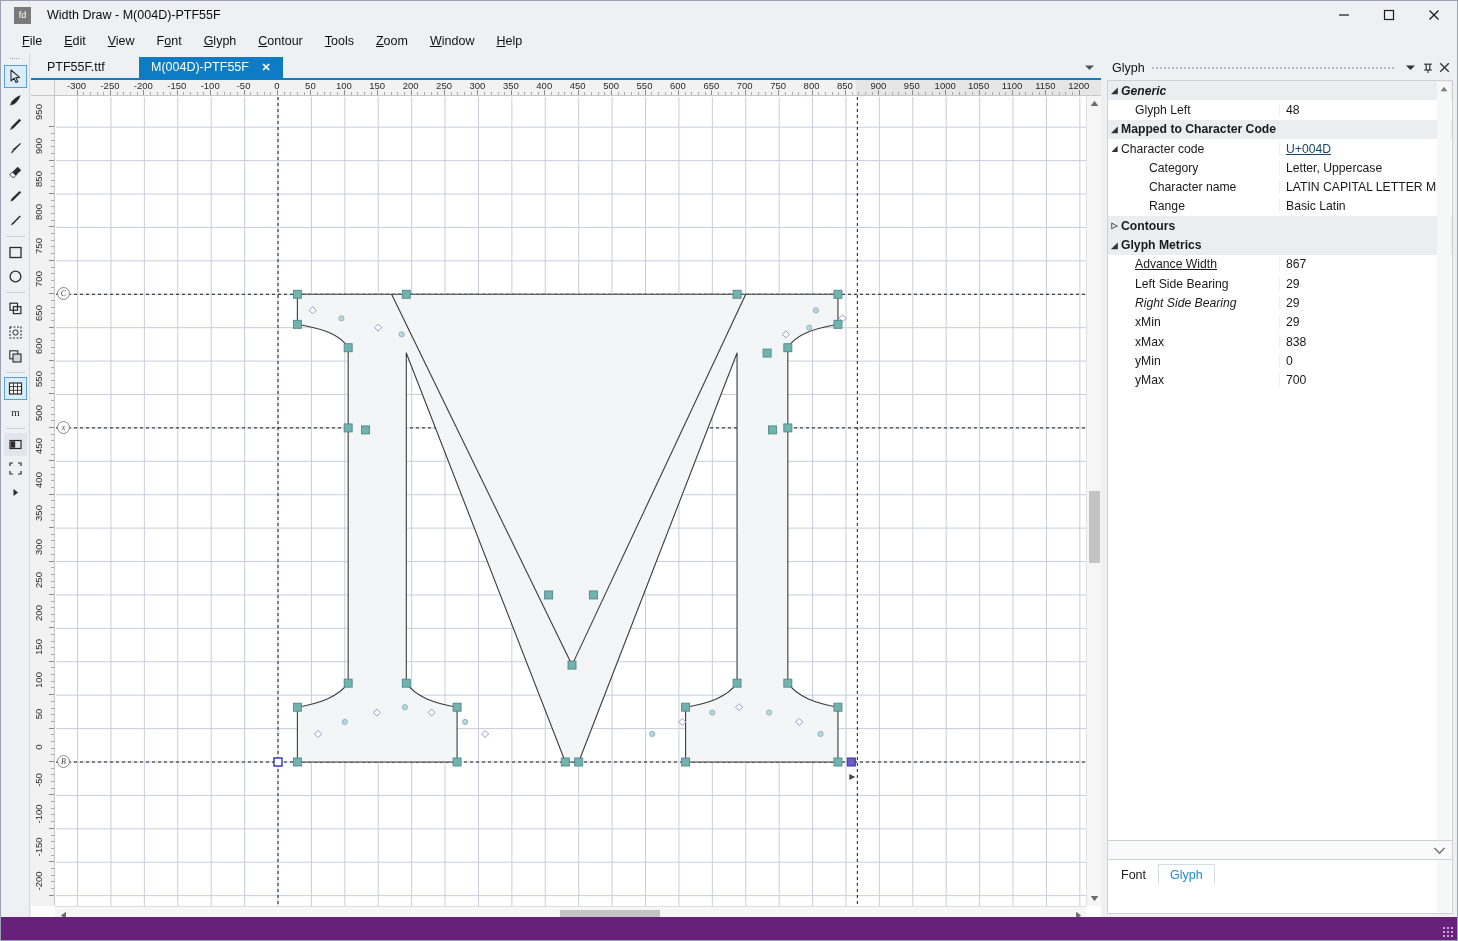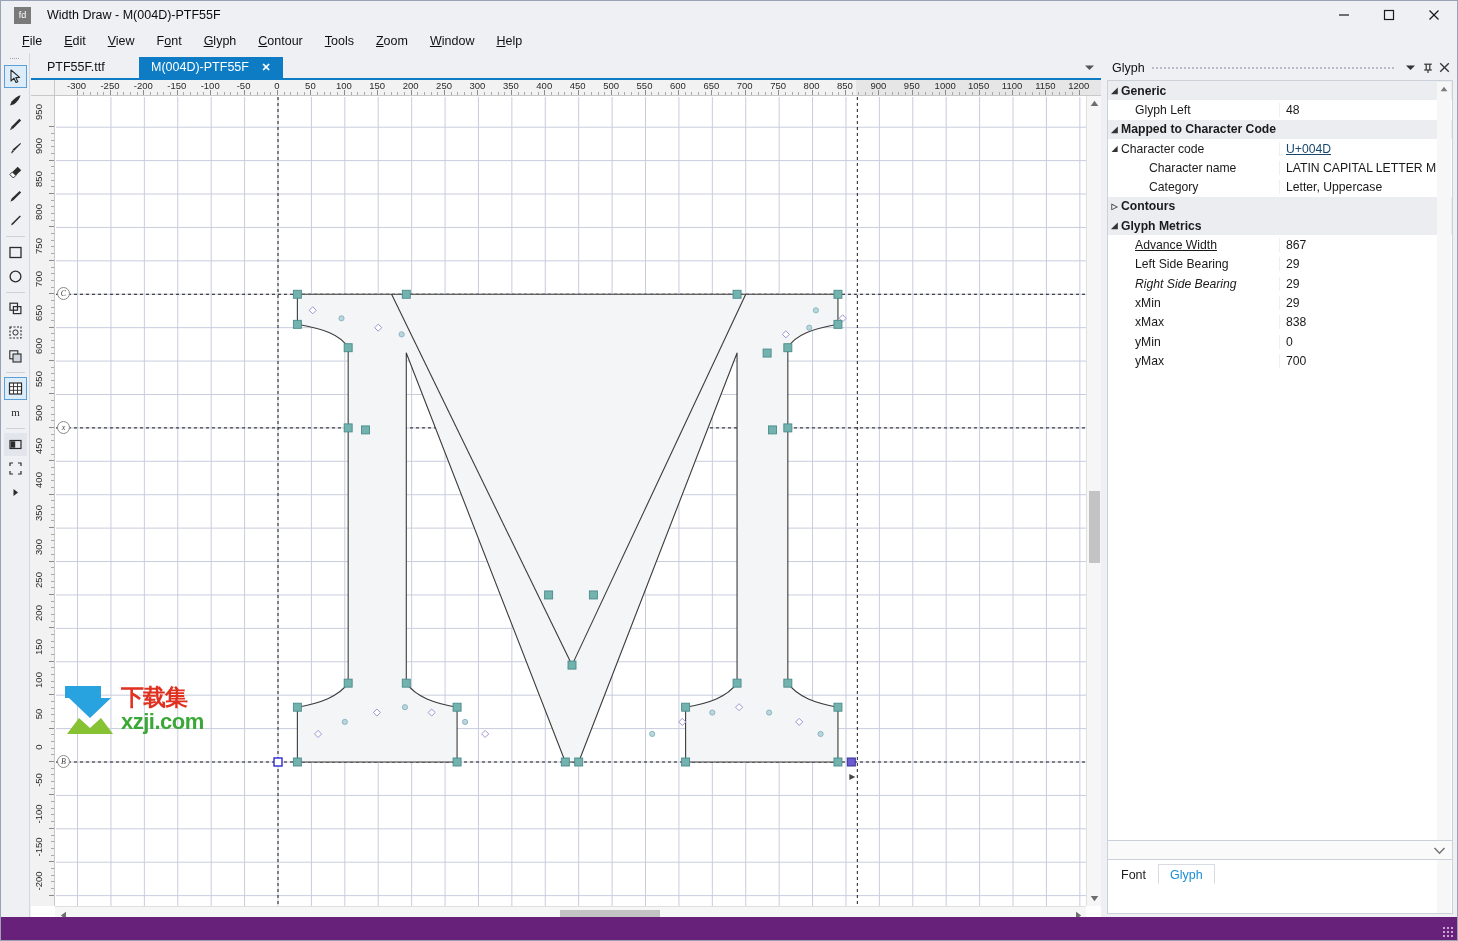--- a/index.html
+++ b/index.html
@@ -873,28 +873,20 @@
             <rect x="625.6020000000001" y="661" width="8" height="8" fill="#72b2af" stroke="#4b8b8a" stroke-width="0.9"></rect>
             <rect x="777.9516" y="661" width="8" height="8" fill="#72b2af" stroke="#4b8b8a" stroke-width="0.9"></rect>
             <rect x="505.326" y="661" width="8" height="8" fill="#72b2af" stroke="#4b8b8a" stroke-width="0.9"></rect>
             <rect x="518.69" y="661" width="8" height="8" fill="#72b2af" stroke="#4b8b8a" stroke-width="0.9"></rect>
           </g>
           <rect x="218" y="661" width="8" height="8" fill="#ffffff" stroke="#2b2bd0" stroke-width="1.4"></rect>
           <rect x="791.3156" y="661" width="8" height="8" fill="#6a5bd0" stroke="#3b3399" stroke-width="1"></rect>
           <path d="M 793.311 677.0276 l 6 3 l -6 3 z" fill="#444"></path>
         </svg>
 
-      <div id="watermark">
-        <svg width="58" height="58" viewBox="0 0 58 58">
-          <path d="M4 4 H40 V16 H50 L29 36 L8 16 H4 Z" fill="#29a3e0"></path>
-          <path d="M6 52 L18 36 L29 46 L40 36 L52 52 Z" fill="#86c232"></path>
-        </svg>
-        <div class="wm-text-cn">下载集</div>
-        <div class="wm-text-en">xzji.com</div>
-      </div>
     <div class="gmark" style="left: 1px; top: 190.26px;">C</div>
         <div class="gmark" style="left: 1px; top: 323.9px;">x</div>
         <div class="gmark" style="left: 1px; top: 658px;">B</div>
       </div>
 
     <div id="sb-v">
       <div class="sb-arrow" style="left:0;top:0;width:15px;height:15px;">
         <svg width="9" height="7" viewBox="0 0 9 7">
             <path d="M4.5 0.8 L8.3 6 L0.7 6 Z" fill="#6e6e6e"></path>
           </svg>
@@ -947,47 +939,52 @@
             <line x1="1.2" y1="1.2" x2="9.8" y2="9.8" stroke="#333" stroke-width="1.3"></line>
             <line x1="9.8" y1="1.2" x2="1.2" y2="9.8" stroke="#333" stroke-width="1.3"></line>
           </svg>
       </span>
     </div>
 
     <div id="rp-body">
       <div id="rp-rows">
           <div class="prow cat">
             <span class="twisty">◢</span>
-            <span class="pname" style="padding-left: 0px; width: 158px;">Generic</span>
+            <span class="pname" style="padding-left: 0px; width: 158px; font-style: italic;">Generic</span>
             <span class="pval" style="border-left: none;"></span>
           </div>
           <div class="prow">
             <span class="twisty"></span>
             <span class="pname" style="padding-left: 14px; width: 158px;">Glyph Left</span>
             <span class="pval">48</span>
           </div>
           <div class="prow cat">
             <span class="twisty">◢</span>
             <span class="pname" style="padding-left: 0px; width: 158px;">Mapped to Character Code</span>
             <span class="pval" style="border-left: none;"></span>
           </div>
           <div class="prow">
             <span class="twisty">◢</span>
             <span class="pname" style="padding-left: 0px; width: 158px;">Character code</span>
             <span class="pval link">U+004D</span>
           </div>
           <div class="prow">
             <span class="twisty"></span>
+            <span class="pname" style="padding-left: 28px; width: 158px;">Category</span>
+            <span class="pval">Letter, Uppercase</span>
+          </div>
+          <div class="prow">
+            <span class="twisty"></span>
             <span class="pname" style="padding-left: 28px; width: 158px;">Character name</span>
             <span class="pval">LATIN CAPITAL LETTER M</span>
           </div>
           <div class="prow">
             <span class="twisty"></span>
-            <span class="pname" style="padding-left: 28px; width: 158px;">Category</span>
-            <span class="pval">Letter, Uppercase</span>
+            <span class="pname" style="padding-left: 28px; width: 158px;">Range</span>
+            <span class="pval">Basic Latin</span>
           </div>
           <div class="prow cat">
             <span class="twisty">▷</span>
             <span class="pname" style="padding-left: 0px; width: 158px;">Contours</span>
             <span class="pval" style="border-left: none;"></span>
           </div>
           <div class="prow cat">
             <span class="twisty">◢</span>
             <span class="pname" style="padding-left: 0px; width: 158px;">Glyph Metrics</span>
             <span class="pval" style="border-left: none;"></span>

